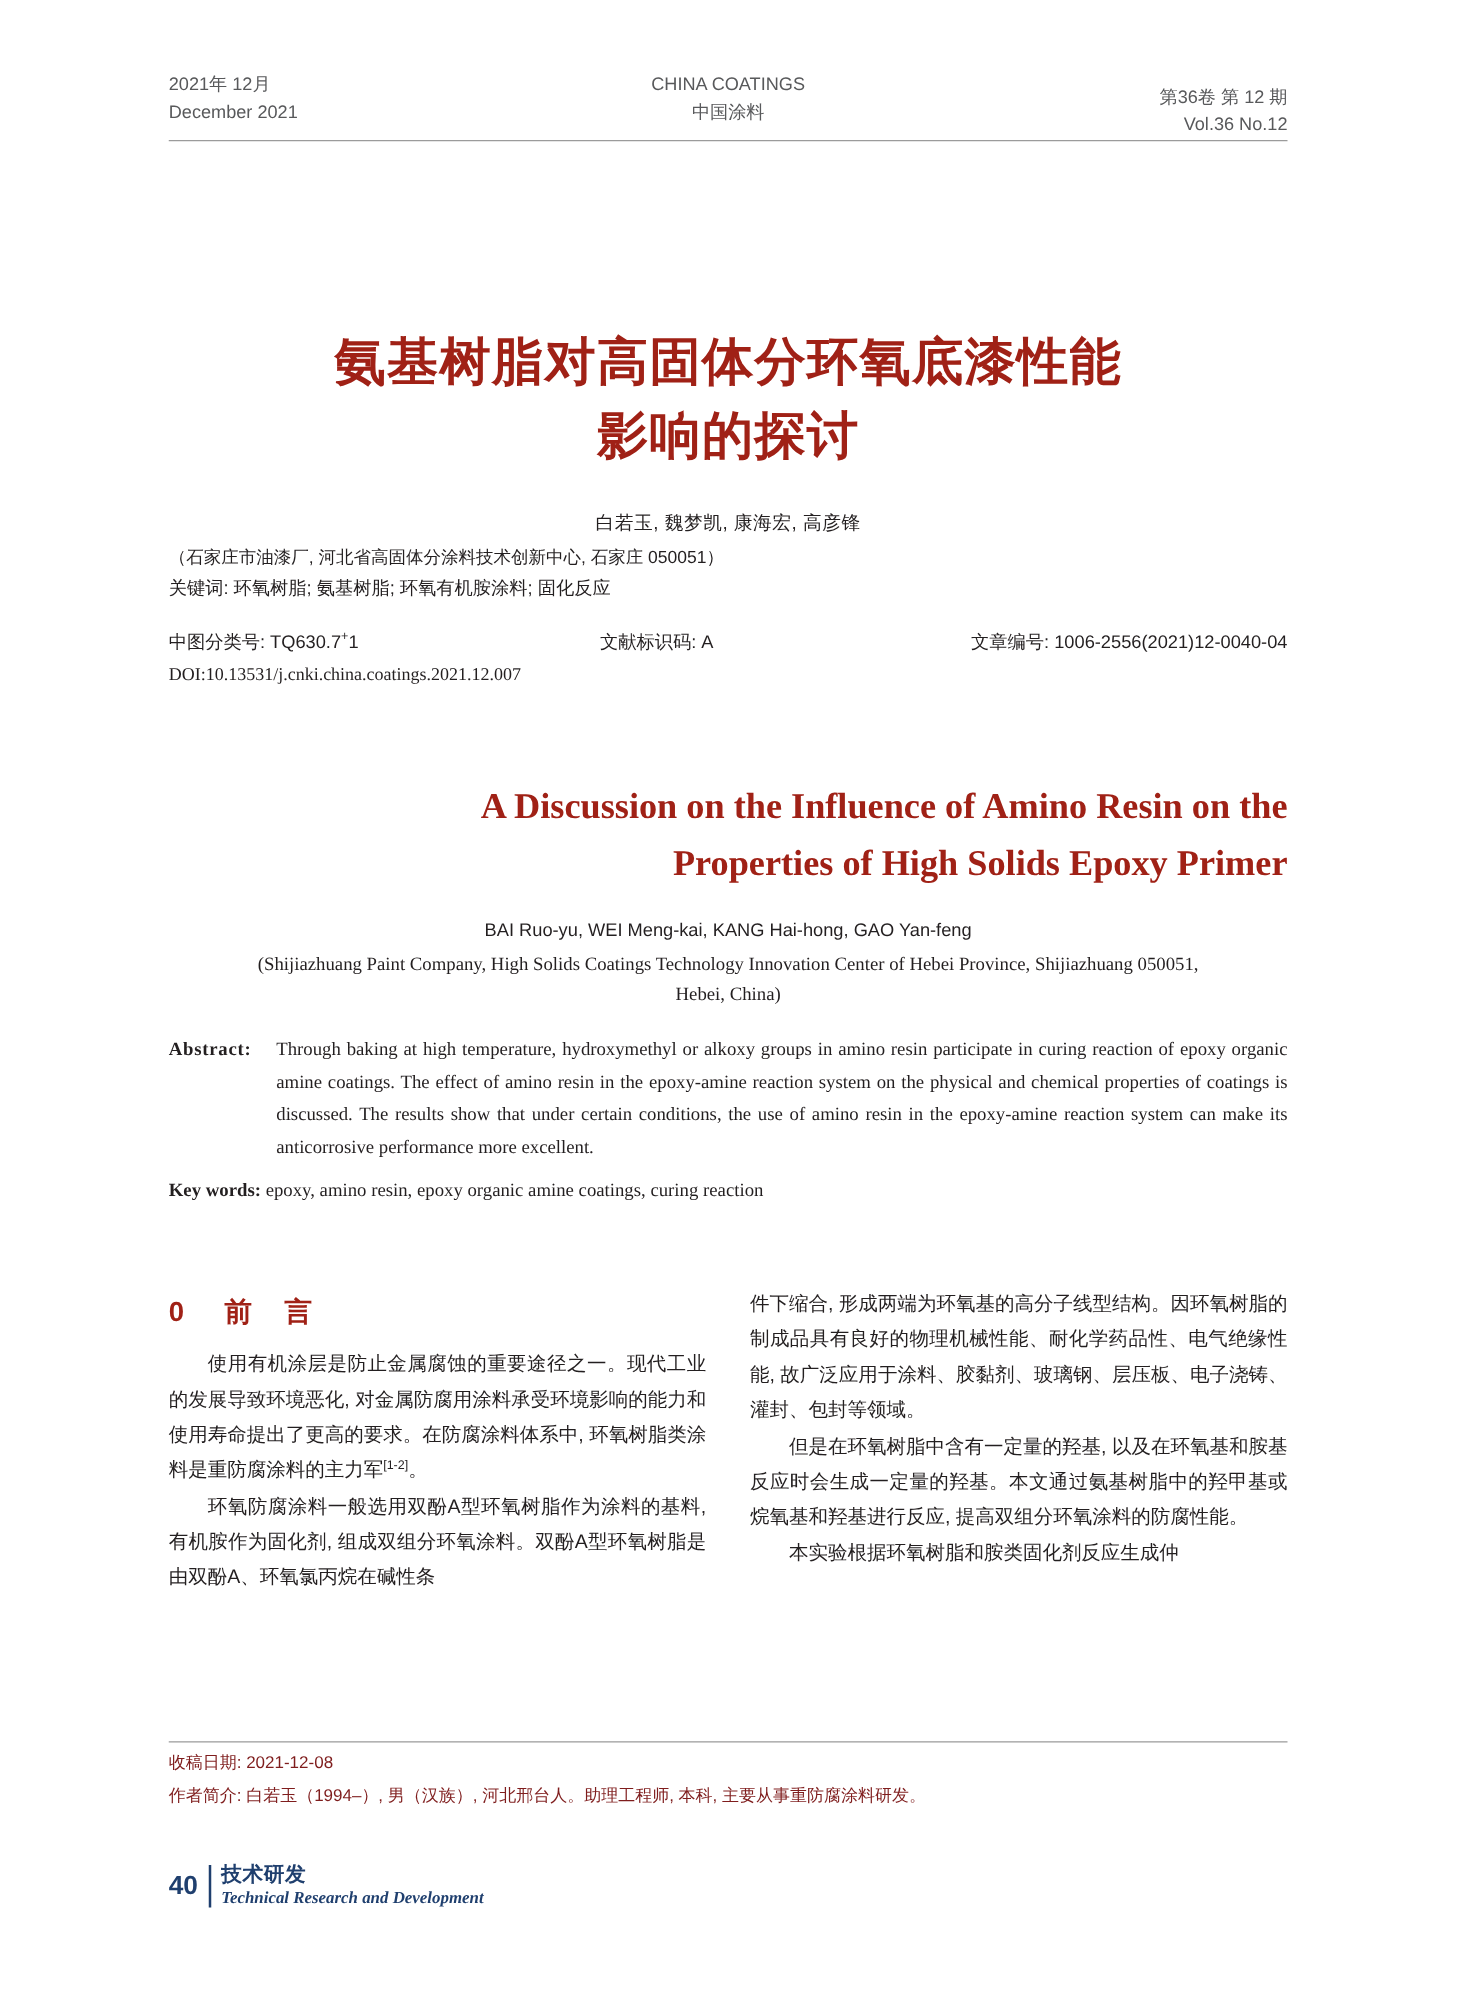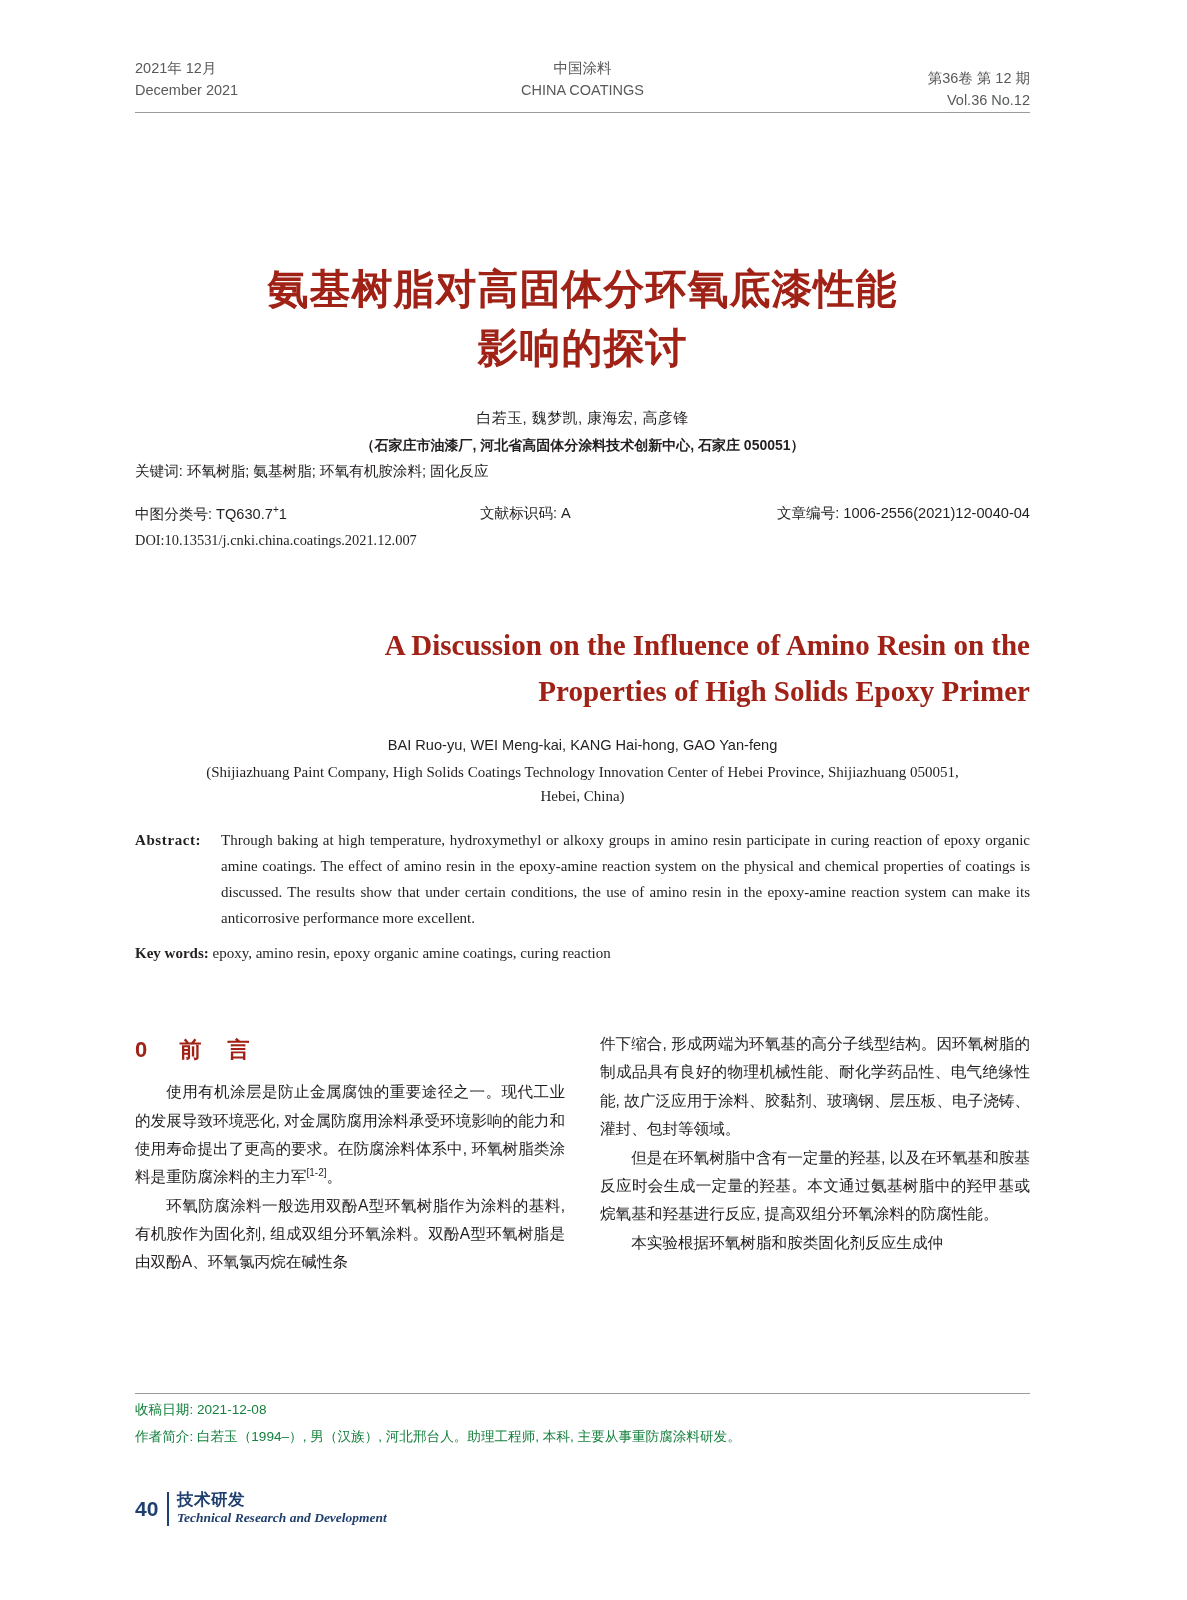--- a/index.html
+++ b/index.html
@@ -67,24 +67,23 @@
     margin-top: 30px;
     text-align: center;
     font-family: "Liberation Sans", sans-serif;
     font-size: 15px;
     font-weight: normal;
     color: #231f20;
     letter-spacing: .4px;
   }
   .cn-affil {
     margin-top: 9px;
-    text-align: center;
     font-family: "Liberation Sans", sans-serif;
     font-size: 14px;
-    font-weight: bold;
+    font-weight: normal;
     color: #231f20;
   }
 
   
   .cn-abs {
     margin-top: 24px;
     font-family: "Liberation Sans", sans-serif;
     font-size: 14.6px;
     line-height: 1.72;
     color: #231f20;
@@ -208,21 +207,21 @@
     background: #9b9b9b;
   }
   .footnotes {
     position: absolute;
     left: 135px;
     top: 1397px;
     width: 895px;
     font-family: "Liberation Sans", sans-serif;
     font-size: 13.6px;
     line-height: 1.95;
-    color: #15803d;
+    color: #7f1d1d;
   }
 
   
   .pagefoot {
     position: absolute;
     left: 135px;
     top: 1488px;
     width: 400px;
     height: 44px;
   }
@@ -265,22 +264,22 @@
 <div class="page">
 
   <div class="content">
 
     <div class="runhead">
       <div class="col left">
         <div>2021年 12月</div>
         <div>December 2021</div>
       </div>
       <div class="col mid">
+        <div>CHINA COATINGS</div>
         <div>中国涂料</div>
-        <div>CHINA COATINGS</div>
       </div>
       <div class="col right">
         <div>第36卷  第 12 期</div>
         <div>Vol.36  No.12</div>
       </div>
       <div class="rule"></div>
     </div>
 
     <div class="cn-title">
       <div>氨基树脂对高固体分环氧底漆性能</div>

